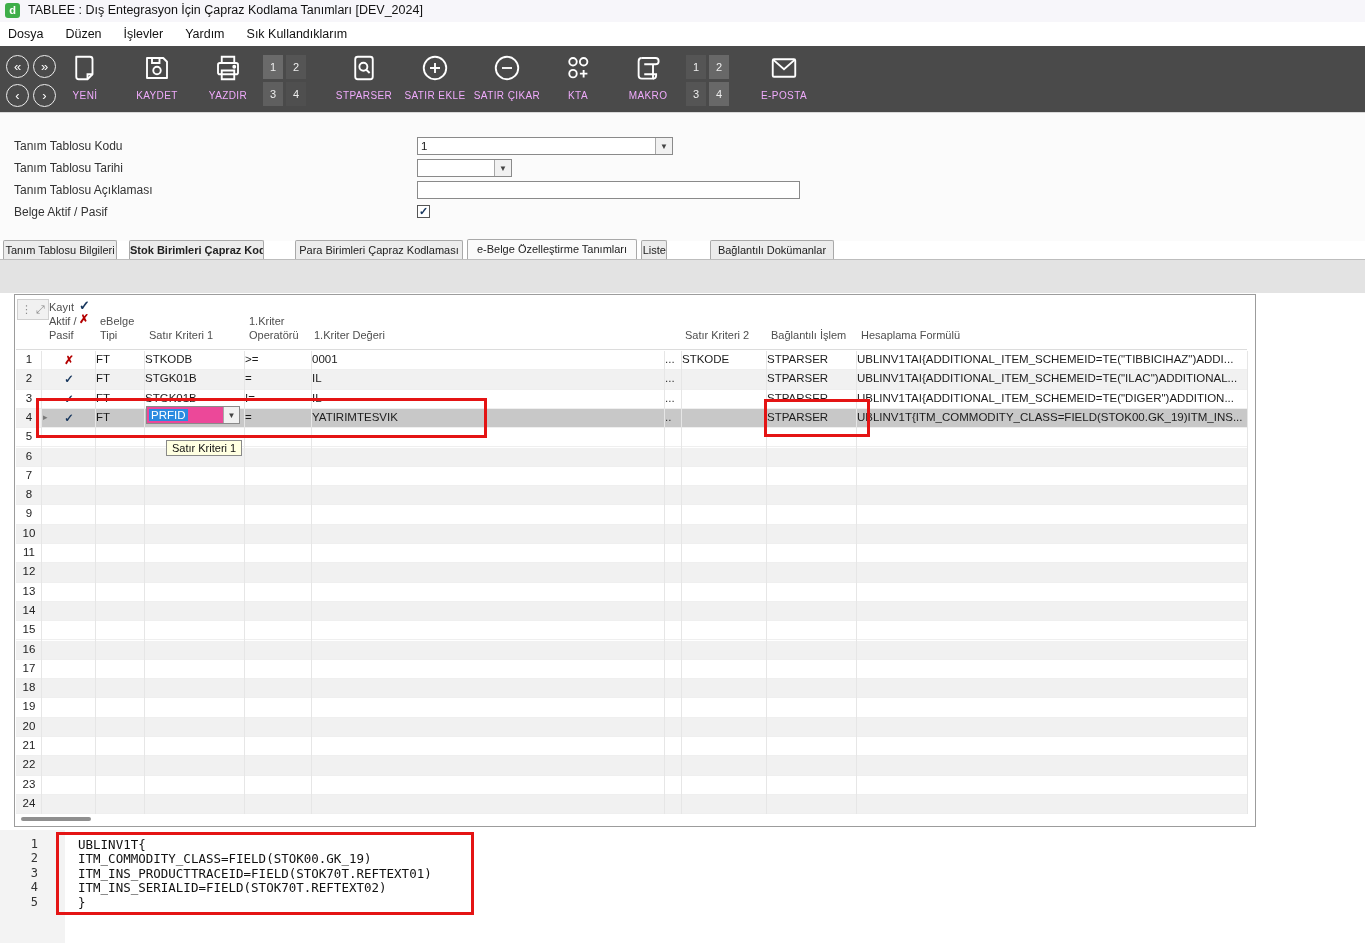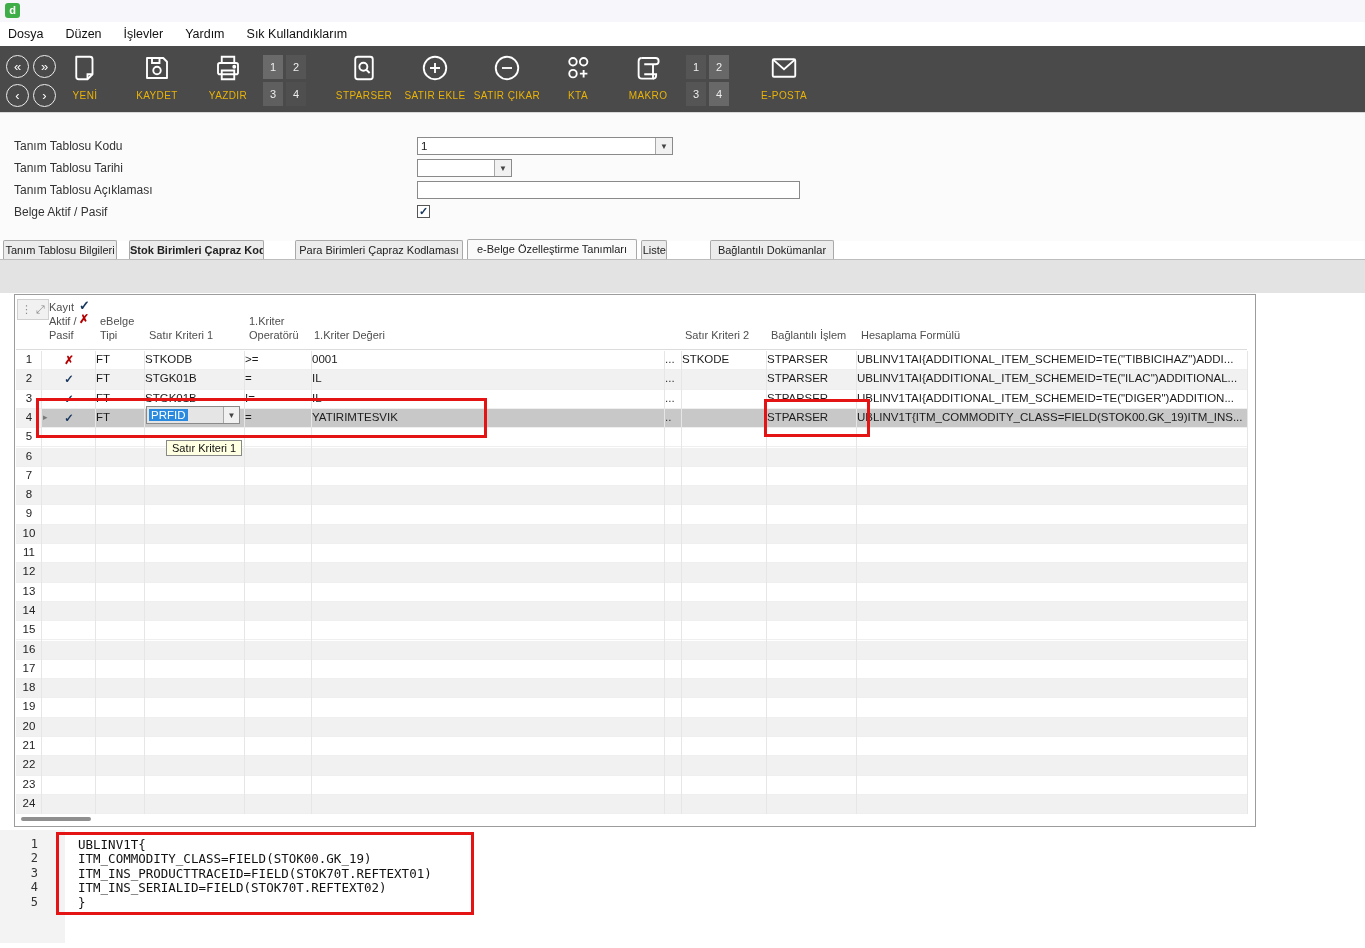--- a/index.html
+++ b/index.html
@@ -15,21 +15,21 @@
 
   
   .menubar{left:0;top:22px;width:1365px;height:24px;background:#ffffff;display:flex;
            align-items:center;padding-left:8px;box-sizing:border-box;gap:22px;}
   .menu-item{font-size:12.5px;color:#111;cursor:default;}
 
   
   .toolbar{left:0;top:46px;width:1365px;height:66px;background:#4a4a4a;}
   .navbtn{width:23px;height:23px;border:1.5px solid #ededed;border-radius:50%;
           color:#fff;font-size:13px;text-align:center;line-height:21px;box-sizing:border-box;}
-  .tbtn{color:#eab308;text-align:center;}
+  .tbtn{color:#f0abfc;text-align:center;}
   .tbtn .ico{position:absolute;left:50%;transform:translateX(-50%);top:7px;}
   .tbtn .lbl{position:absolute;left:0;right:0;top:44px;font-size:10px;letter-spacing:.4px;white-space:nowrap;}
   .numgrid{display:grid;grid-template-columns:20px 20px;grid-template-rows:24px 24px;gap:3px;}
   .numcell{color:#eee;font-size:11px;display:flex;align-items:center;justify-content:center;}
 
   
   .formarea{left:0;top:112px;width:1365px;height:128px;background:#fbfbfb;border-top:1px solid #d9d9d9;}
   .flabel{font-size:12px;color:#333;white-space:nowrap;}
   .combo{background:#fff;border:1px solid #8a8a8a;box-sizing:border-box;font-size:11.5px;
          display:flex;align-items:center;}
@@ -56,21 +56,21 @@
   .grid-row{left:1px;width:1231px;height:19.3px;border-bottom:1px solid #efefef;box-sizing:border-box;}
   .stripe{background:#f1f1f1;}
   .sel-overlay{background:#c8c8c8;}
   .cell{position:absolute;top:2px;font-size:11.5px;color:#1c1c1c;white-space:nowrap;overflow:hidden;}
   .rownum{color:#222;font-size:11.5px;}
   .check{color:#17365d;font-weight:bold;}
   .xmark{color:#b40000;font-weight:bold;}
   .lookup{color:#333;}
 
   
-  .roweditor{left:146px;top:406px;width:94px;height:18px;background:#e5e5e5;border:1px solid #8a8a8a;
+  .roweditor{left:146px;top:406px;width:94px;height:18px;background:#ec4899;border:1px solid #8a8a8a;
              box-sizing:border-box;display:flex;align-items:center;font-size:11.5px;z-index:5;}
   .roweditor .selval{background:#2a8ae0;color:#fff;padding:0 2px;margin-left:2px;}
   .roweditor .drop{margin-left:auto;width:15px;align-self:stretch;background:#f1f1f1;
                    border-left:1px solid #a8a8a8;color:#444;font-size:8px;
                    display:flex;align-items:center;justify-content:center;}
 
   
   .redrect{border:3px solid #e41414;z-index:8;pointer-events:none;}
   .tooltip{left:166px;top:440px;background:#ffffe1;border:1px solid #898989;font-size:11px;
            padding:1px 5px;z-index:9;color:#111;white-space:nowrap;}
@@ -87,20 +87,21 @@
 
   svg.tico{display:block;}
 </style>
 </head>
 <body>
 
 <div class="stage">
 
   <div class="abs titlebar">
     <div class="abs app-icon">d</div>
+    <div class="abs title-text">TABLEE : Dış Entegrasyon İçin Çapraz Kodlama Tanımları [DEV_2024]</div>
   </div>
 
   <div class="abs menubar" id="menubar">
       <span class="menu-item">Dosya</span>
       <span class="menu-item">Düzen</span>
       <span class="menu-item">İşlevler</span>
       <span class="menu-item">Yardım</span>
       <span class="menu-item">Sık Kullandıklarım</span>
     </div>
 

